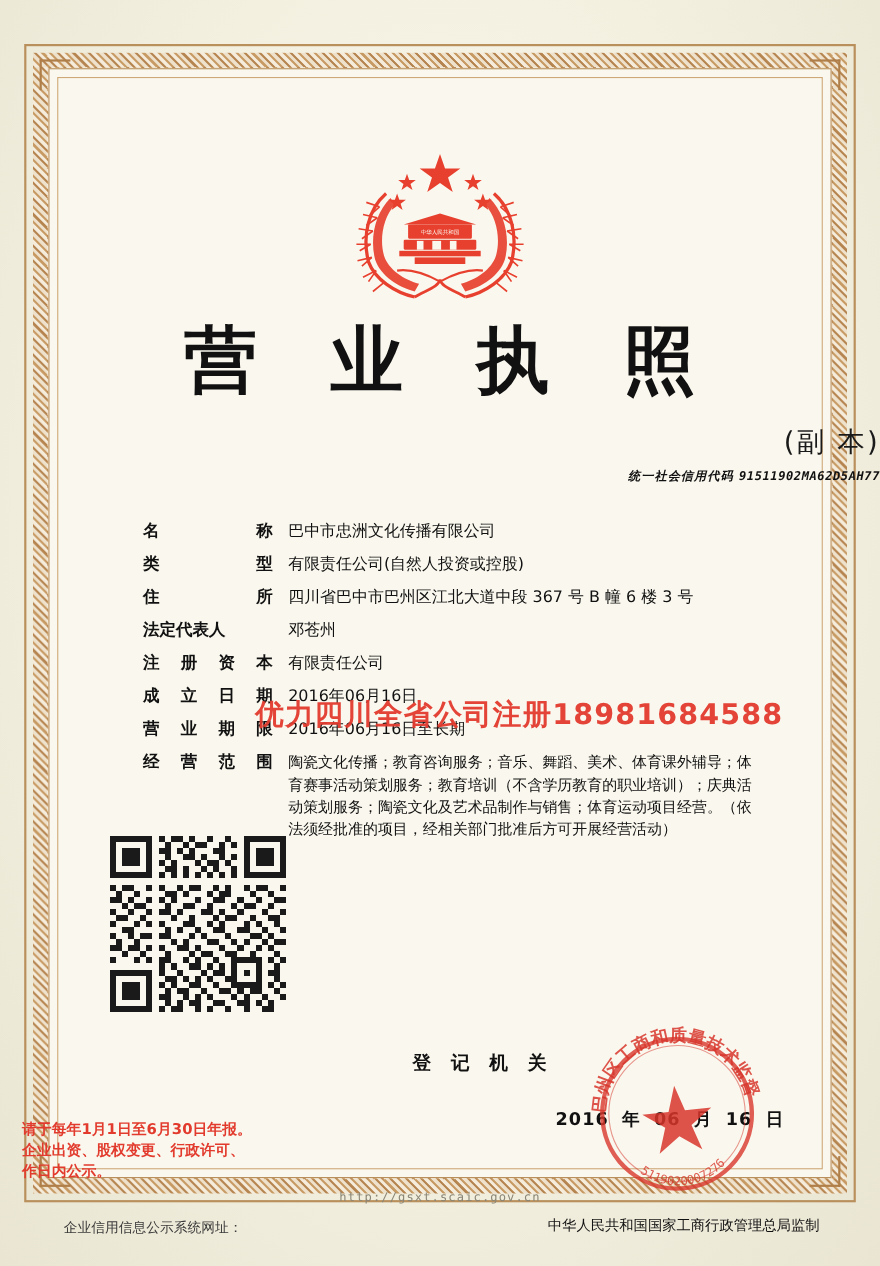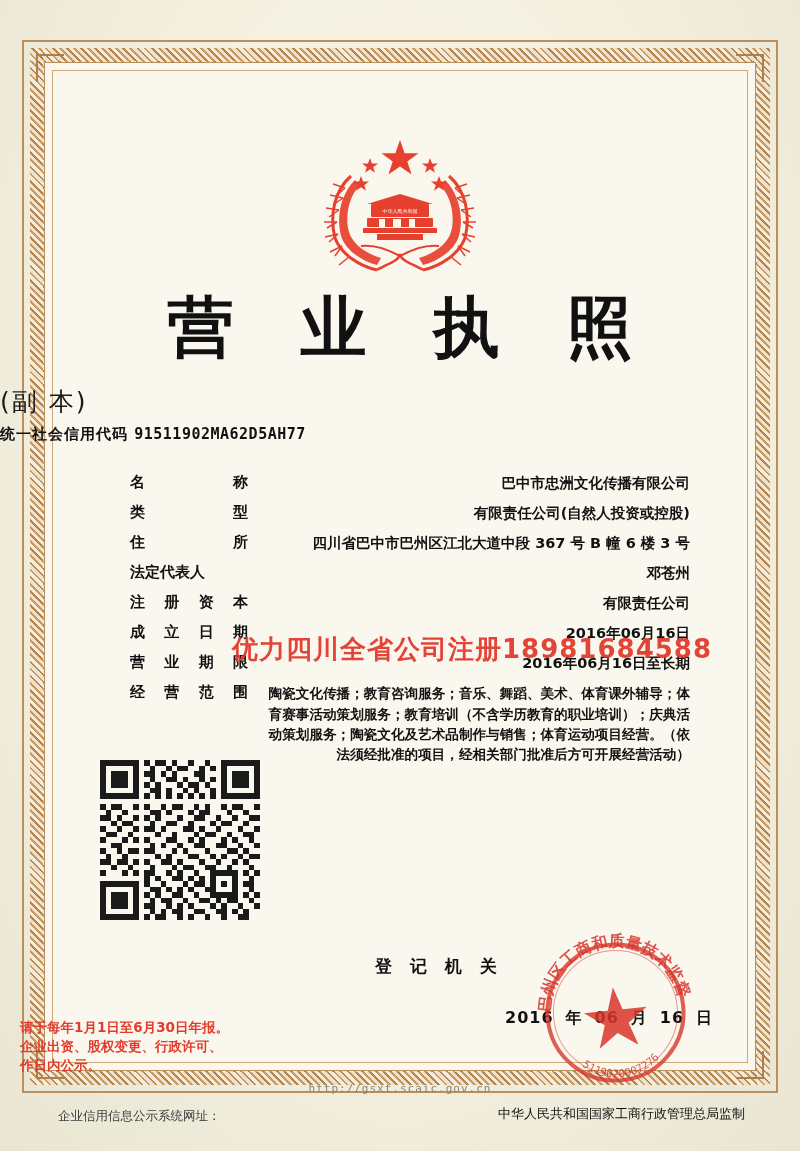--- a/index.html
+++ b/index.html
@@ -56,44 +56,44 @@
   }
   
   .main-title{
     position:absolute;left:0;right:0;top:283px;text-align:center;
     font-family:"DejaVu Sans","Liberation Sans",sans-serif;
     font-size:66px;font-weight:bold;letter-spacing:22px;
     color:#111;
     text-indent:22px;
   }
   .sub-title{
-    position:absolute;left:0;right:0;top:385px;text-align:left;
+    position:absolute;left:0;right:0;top:385px;text-align:right;
     font-size:25px;color:#1a1a1a;letter-spacing:2px;
   }
   .credit-code{
-    position:absolute;left:0;right:0;top:425px;text-align:left;
-    font-size:15px;font-weight:bold;color:#111;letter-spacing:1px;
+    position:absolute;left:0;right:0;top:425px;text-align:right;
+    font-size:11px;font-weight:bold;color:#111;letter-spacing:1px;font-style:italic;
   }
   .credit-code .num{font-family:"DejaVu Sans Mono","Liberation Mono",monospace;letter-spacing:0.5px;}
 
   
   .fields{
     position:absolute;left:130px;top:473px;width:560px;
   }
   .row{display:flex;align-items:flex-start;margin-bottom:9px;}
   .label{
     width:118px;flex:0 0 118px;
     font-size:15px;font-weight:bold;color:#111;
     display:flex;justify-content:space-between;
     letter-spacing:0;
   }
   .label span{display:inline-block;}
   .value{
-    font-size:14.5px;font-weight:bold;color:#111;line-height:1.45;
-    padding-left:14px;flex:1;text-align:right;
+    font-size:14.5px;font-weight:normal;color:#111;line-height:1.45;
+    padding-left:14px;flex:1;
   }
   .value.scope{font-size:13.6px;line-height:1.5;max-width:430px;}
 
   
   .watermark{
     position:absolute;left:232px;top:600px;
     font-size:26px;font-weight:bold;color:#e23b2e;
     letter-spacing:1px;white-space:nowrap;opacity:.95;margin-top:32px;
   }
   

